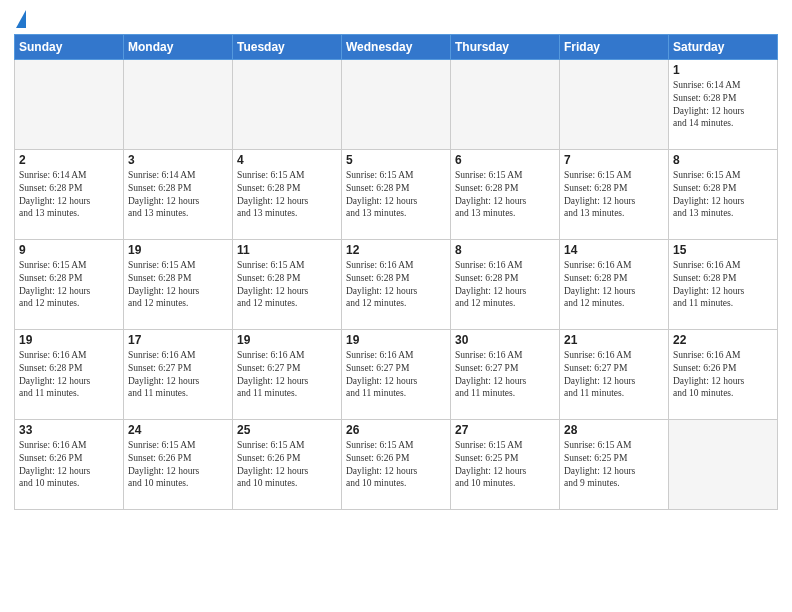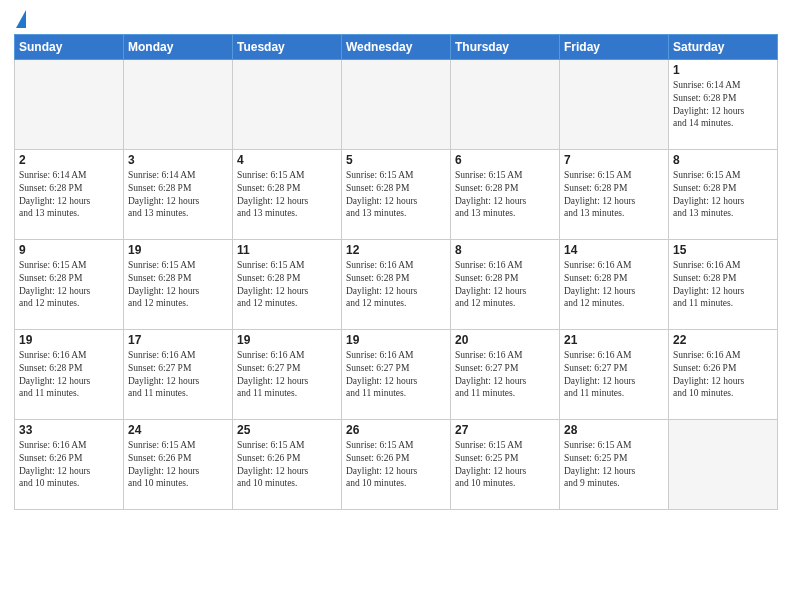--- a/index.html
+++ b/index.html
@@ -267,21 +267,21 @@
 and 11 minutes.</div>
           </td>
           <td>
             <span class="day-num">19</span>
             <div class="day-info" style="white-space: pre-line;">Sunrise: 6:16 AM
 Sunset: 6:27 PM
 Daylight: 12 hours
 and 11 minutes.</div>
           </td>
           <td>
-            <span class="day-num">20</span>
+            <span class="day-num">30</span>
             <div class="day-info" style="white-space: pre-line;">Sunrise: 6:16 AM
 Sunset: 6:27 PM
 Daylight: 12 hours
 and 11 minutes.</div>
           </td>
           <td>
             <span class="day-num">21</span>
             <div class="day-info" style="white-space: pre-line;">Sunrise: 6:16 AM
 Sunset: 6:27 PM
 Daylight: 12 hours

